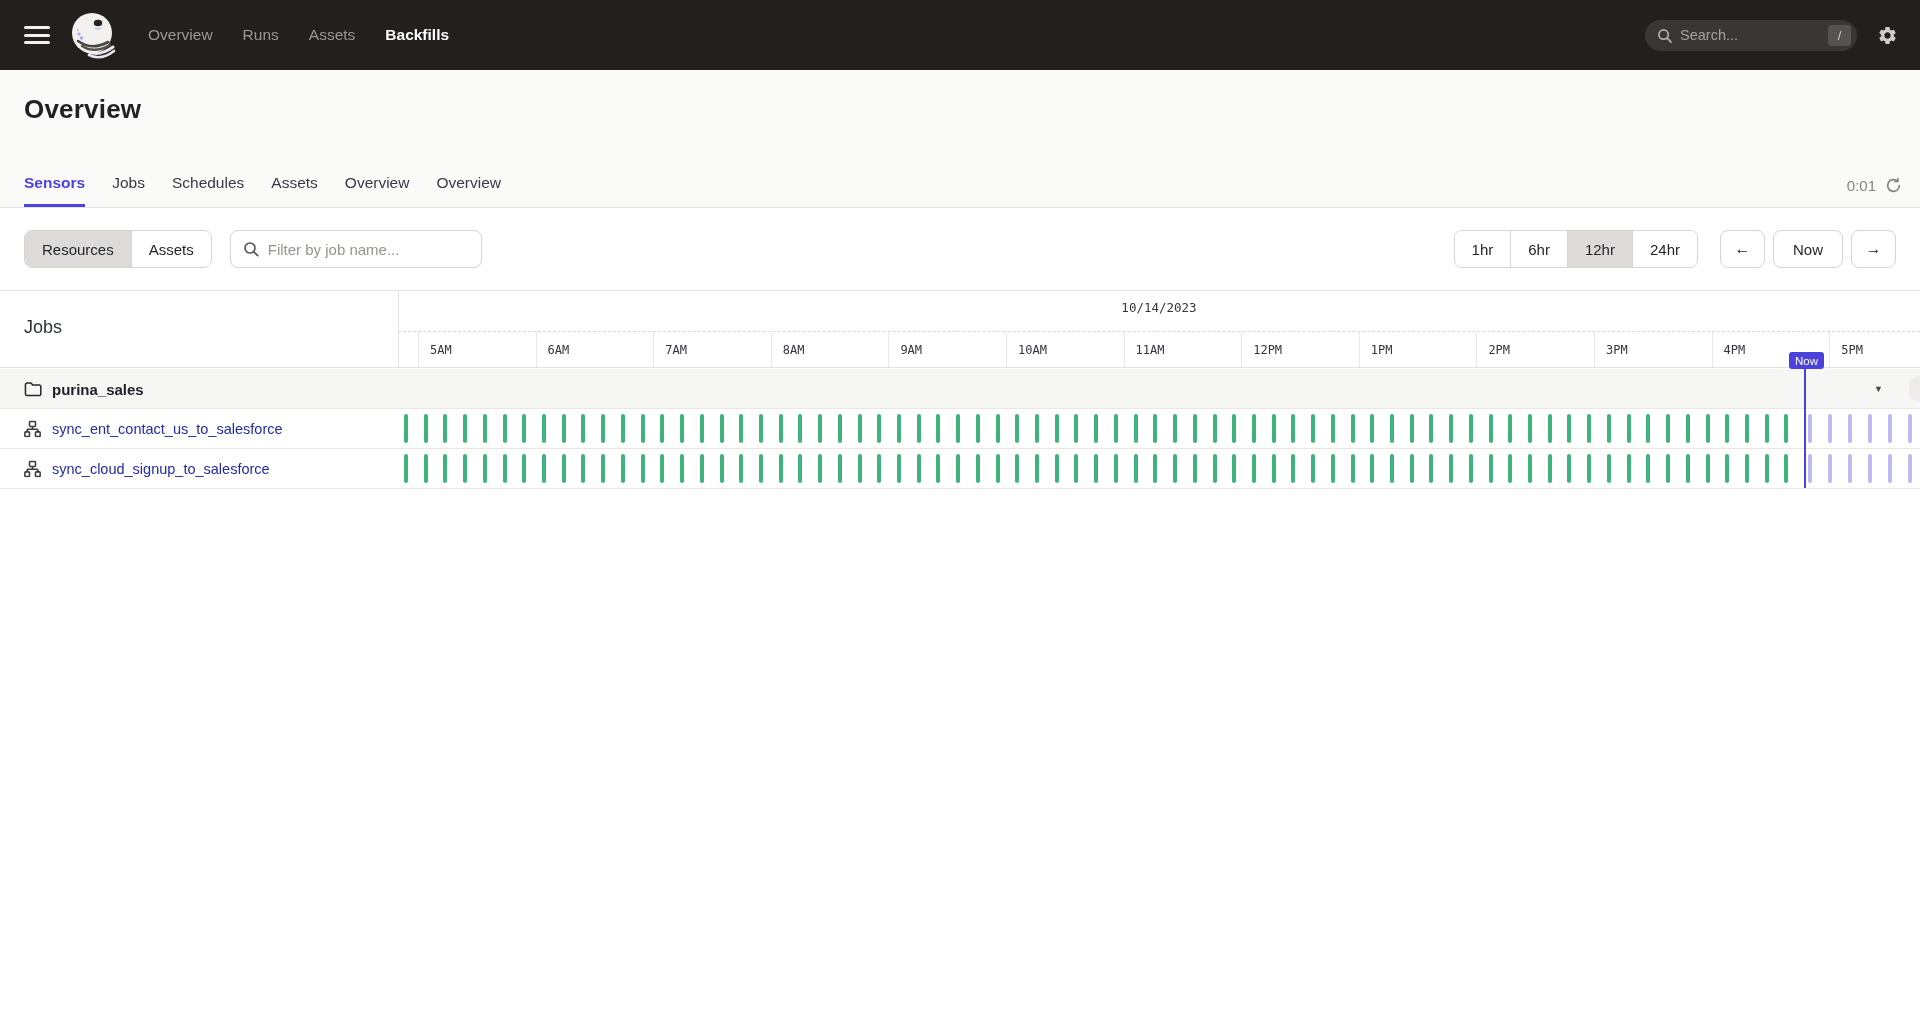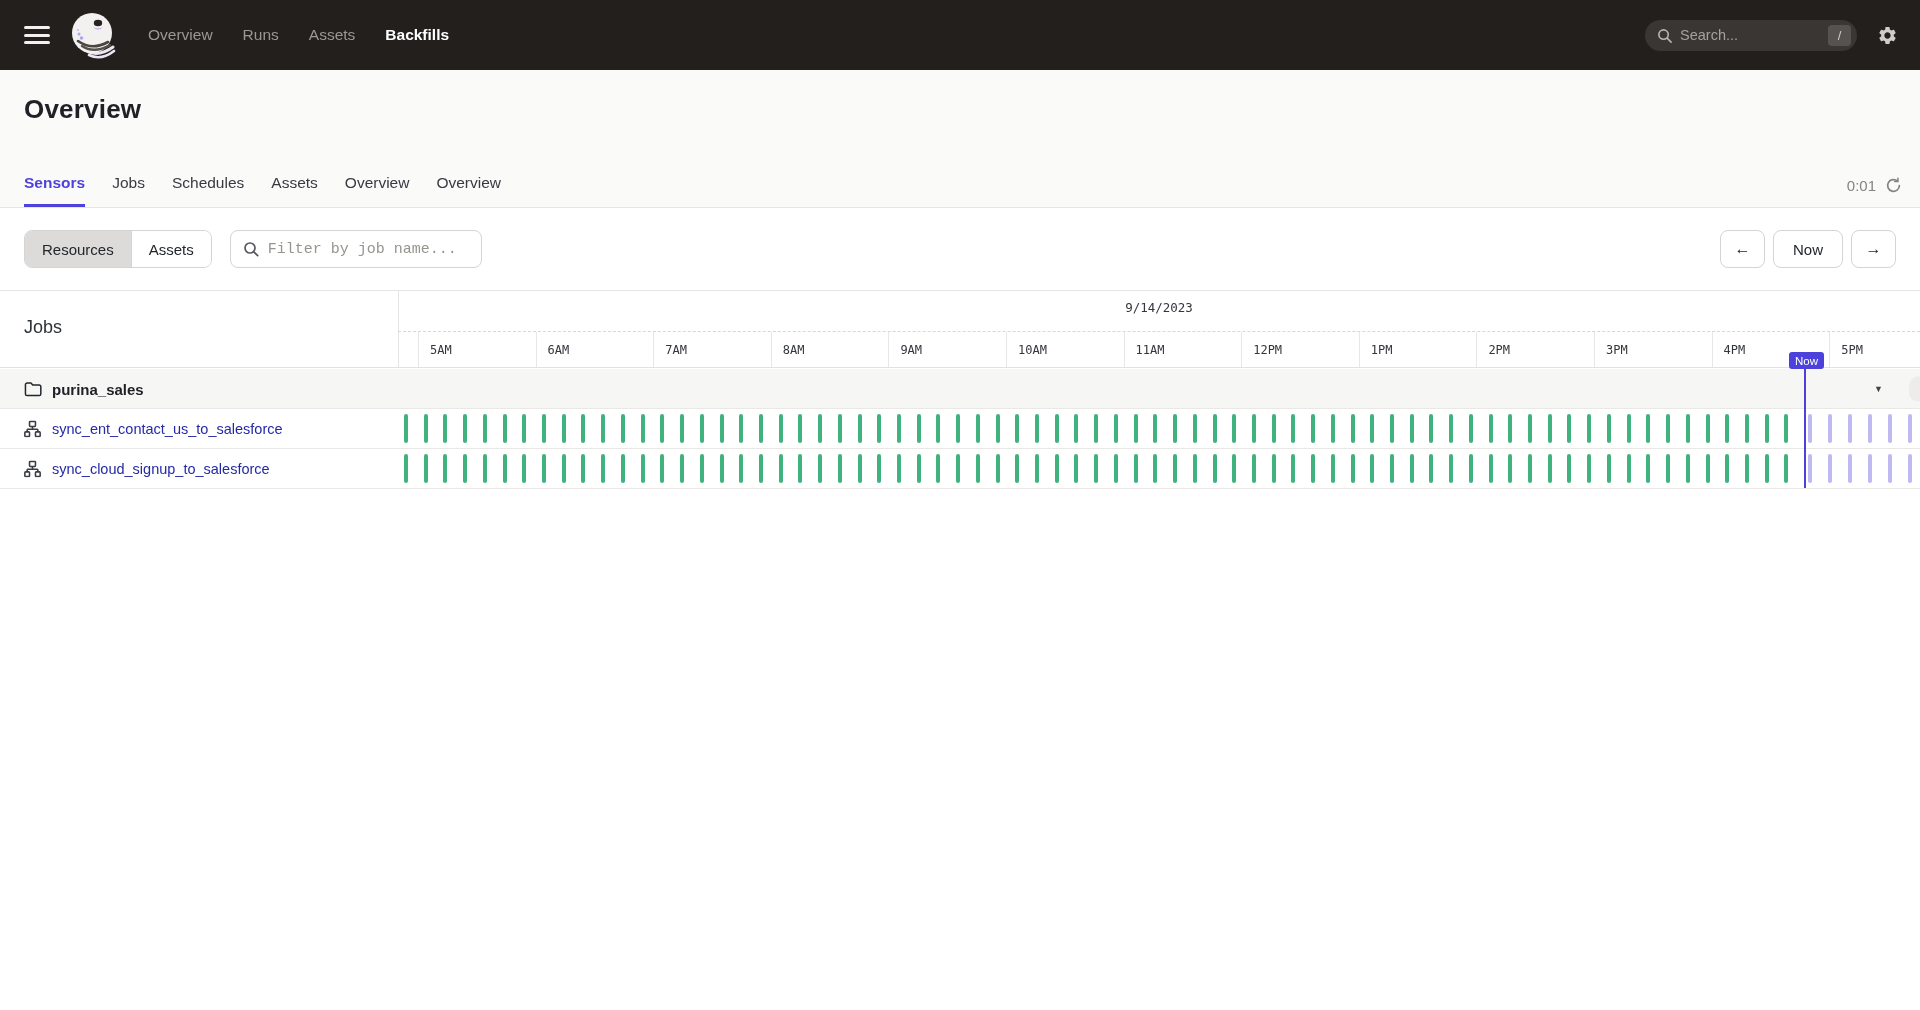--- a/index.html
+++ b/index.html
@@ -57,21 +57,21 @@
     border:none; background:#fff; font-family:"Liberation Sans", sans-serif;
     font-size:15px; color:#23262b; padding:0 17px; cursor:pointer; border-right:1px solid #d5d4d2;
   }
   .seg button:last-child{ border-right:none; }
   .seg button.active{ background:#dcdbd9; }
   .filter-box{
     margin-left:18px; width:252px; height:38px; border:1px solid #d5d4d2; border-radius:8px;
     display:flex; align-items:center; gap:9px; padding:0 12px; background:#fff;
   }
   .filter-box input{
-    flex:1; border:none; outline:none; font-family:Liberation Mono, monospace;
+    flex:1; border:none; outline:none; font-family:Liberation Sans, sans-serif;
     font-size:15px; color:#c2410c; min-width:0; background:transparent;
   }
   .filter-box input::placeholder{ color:#95958f; }
   .toolbar-right{ margin-left:auto; display:flex; align-items:center; gap:8px; }
   .btn{
     height:38px; border:1px solid #d5d4d2; border-radius:8px; background:#fff;
     font-family:"Liberation Sans", sans-serif; font-size:15px; color:#23262b; cursor:pointer;
   }
   .btn.arrow{ width:45px; font-size:16px; }
   .btn.now{ padding:0 19px; margin:0 0; }
@@ -191,30 +191,36 @@
   <div class="filter-box">
     <span>
       <svg width="16" height="16" viewBox="0 0 16 16">
           <circle cx="7" cy="7" r="5" fill="none" stroke="#55585e" stroke-width="1.7"></circle>
           <line x1="10.8" y1="10.8" x2="14.7" y2="14.7" stroke="#55585e" stroke-width="1.7" stroke-linecap="round"></line>
         </svg>
     </span>
     <input type="text" placeholder="Filter by job name..." style="">
   </div>
   <div class="toolbar-right">
+    <div class="seg" id="range-seg">
+        <button>1hr</button>
+        <button>6hr</button>
+        <button class="active">12hr</button>
+        <button>24hr</button>
+      </div>
     <button class="btn arrow gap-left">←</button>
     <button class="btn now">Now</button>
     <button class="btn arrow">→</button>
   </div>
 </div>
 
 <div class="tl-header">
   <div class="jobs-label">Jobs</div>
   <div class="tl-divider"></div>
-  <div class="tl-date mono">9/14/2023</div>
+  <div class="tl-date mono">10/14/2023</div>
   <div class="hour-row" id="hour-row">
       <div class="hour-line" style="left: 20px;"></div>
       <div class="hour-label mono" style="left: 32px;">5AM</div>
       <div class="hour-line" style="left: 137.6px;"></div>
       <div class="hour-label mono" style="left: 149.6px;">6AM</div>
       <div class="hour-line" style="left: 255.2px;"></div>
       <div class="hour-label mono" style="left: 267.2px;">7AM</div>
       <div class="hour-line" style="left: 372.8px;"></div>
       <div class="hour-label mono" style="left: 384.8px;">8AM</div>
       <div class="hour-line" style="left: 490.4px;"></div>

